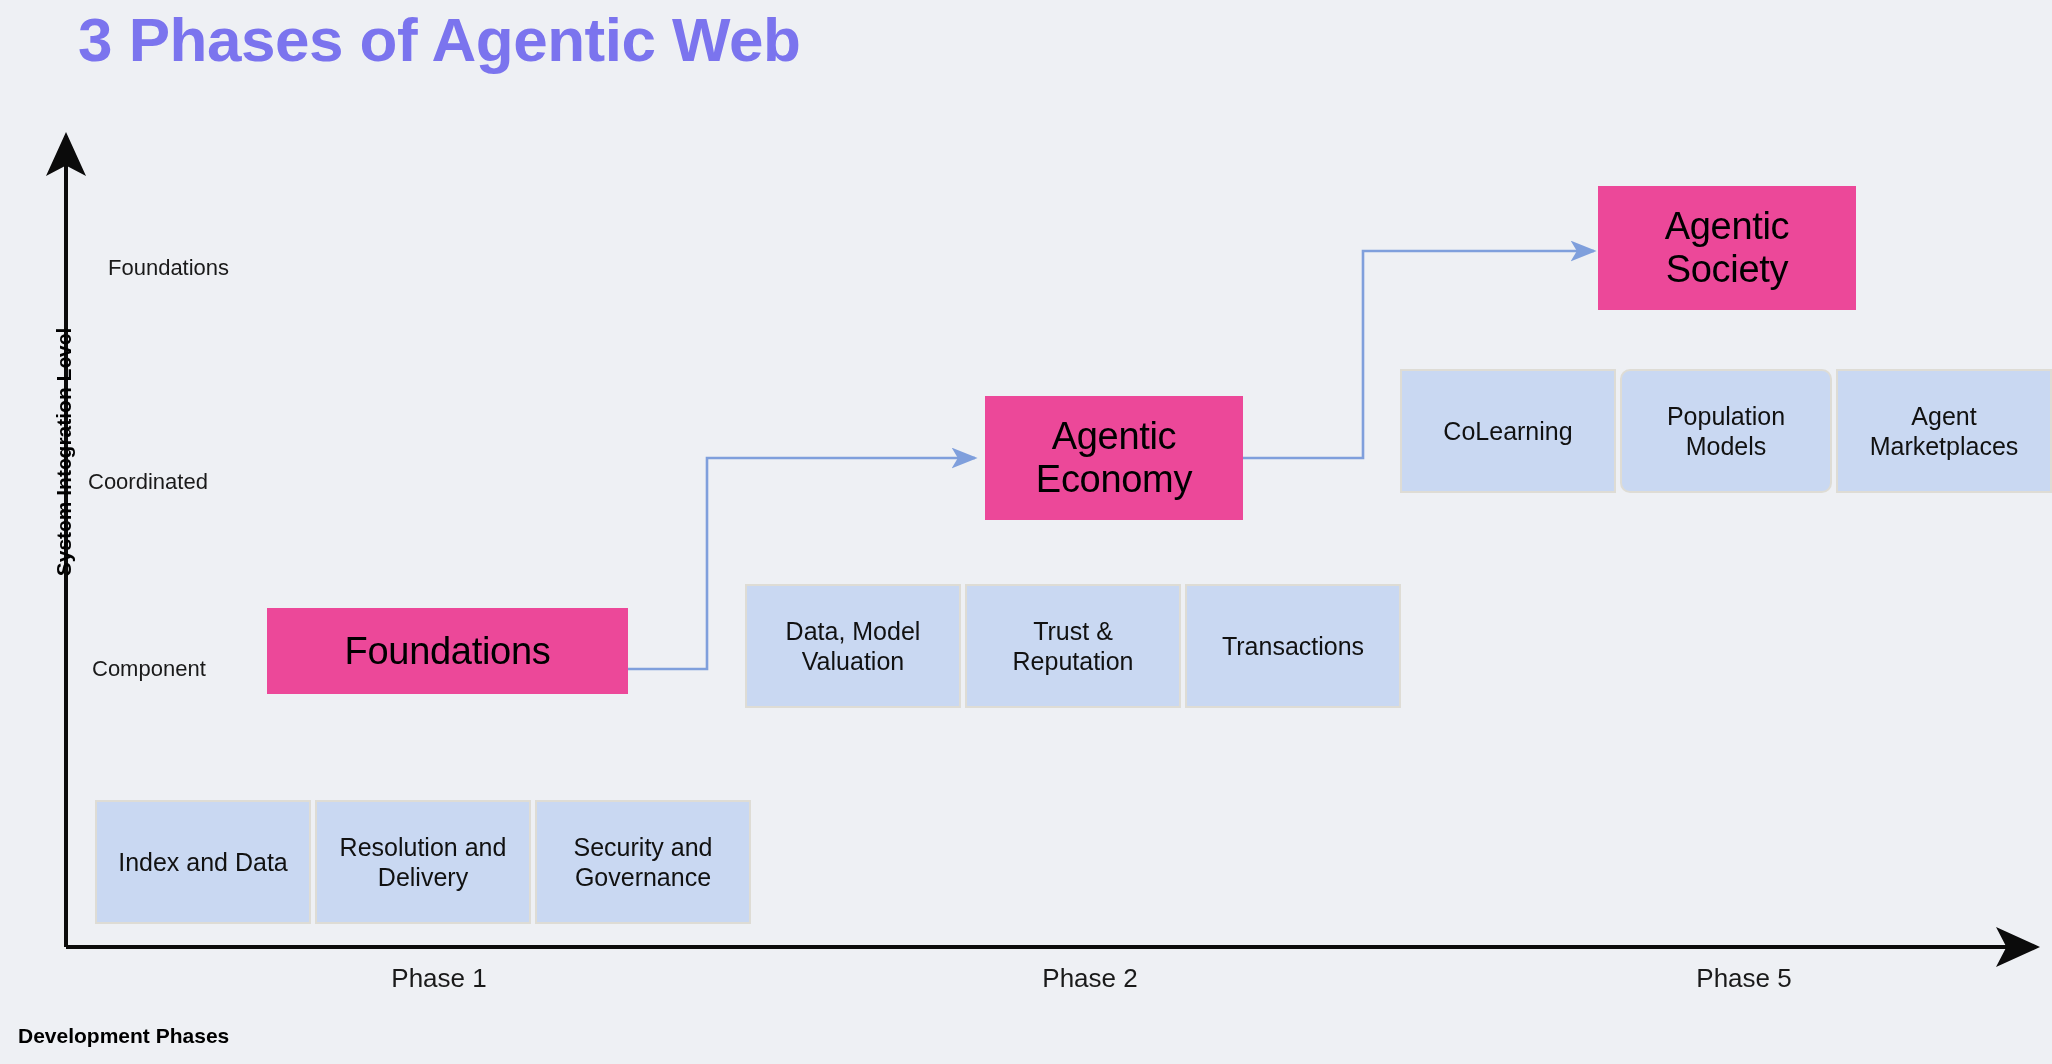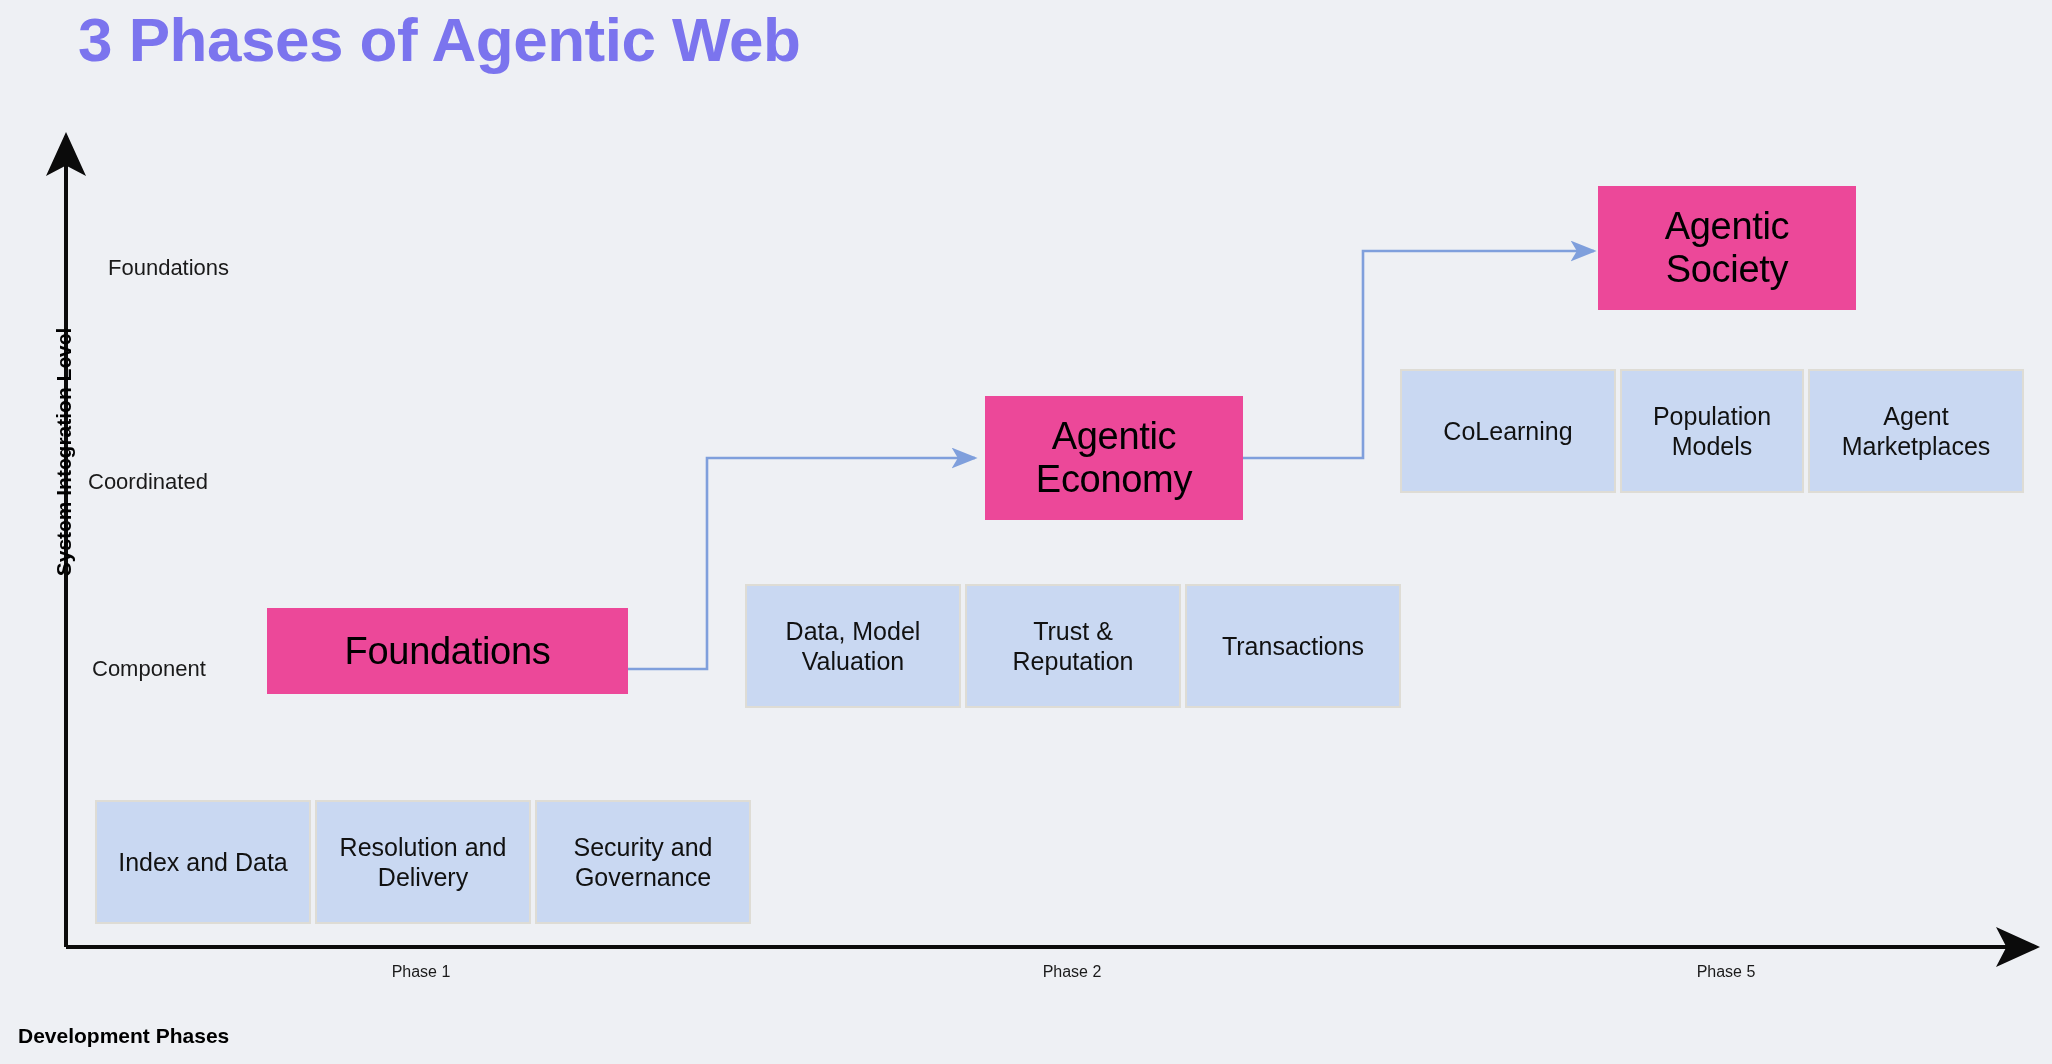--- a/index.html
+++ b/index.html
@@ -38,23 +38,24 @@
   .xlabel-inner{display:inline-block;position:relative;left:18px;}
 
   .ytick{
     position:absolute;
     font-size:22px;color:#1a1a1a;
     white-space:nowrap;
     transform:translateY(-50%);
   }
   .xtick{
     position:absolute;top:963px;
-    font-size:16px;color:#1a1a1a;
+    font-size:26px;color:#1a1a1a;
     white-space:nowrap;
     transform:translateX(-50%);
+    margin-left:18px;
   }
 
   .milestone{
     position:absolute;
     background:#ec4899;
     display:flex;align-items:center;justify-content:center;
     text-align:center;
     font-size:38px;font-weight:normal;color:#000;
     line-height:1.12;
     letter-spacing:-0.3px;
@@ -151,21 +152,21 @@
     </div>
     <div class="subbox" style="width:216px;height:124px;">
       <span>Security and Governance</span>
     </div>
   </div>
 
   <div class="subrow" style="left:1400px;top:369px;gap:4px;">
     <div class="subbox" style="width:216px;height:124px;">
       <span>CoLearning</span>
     </div>
-    <div class="subbox" style="width:184px;height:124px;">
+    <div class="subbox" style="width:212px;height:124px;border-radius:10px;">
       <span>Population Models</span>
     </div>
     <div class="subbox" style="width:216px;height:124px;">
       <span style="max-width:150px;text-align:center;">Agent Marketplaces</span>
     </div>
   </div>
 
 </div>
 
 </body></html>

